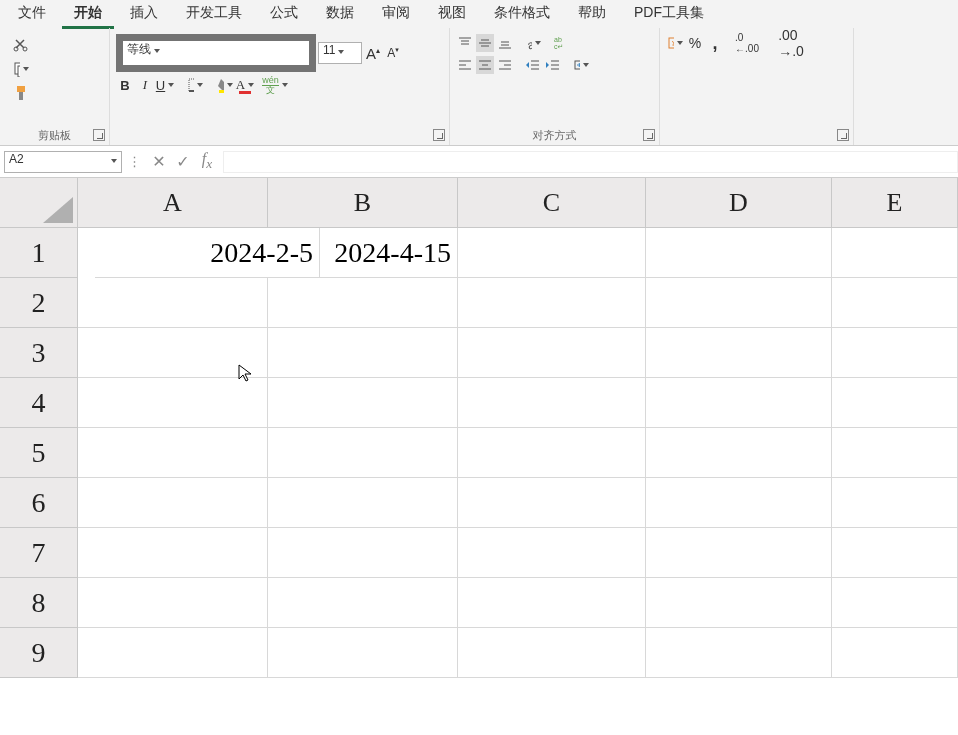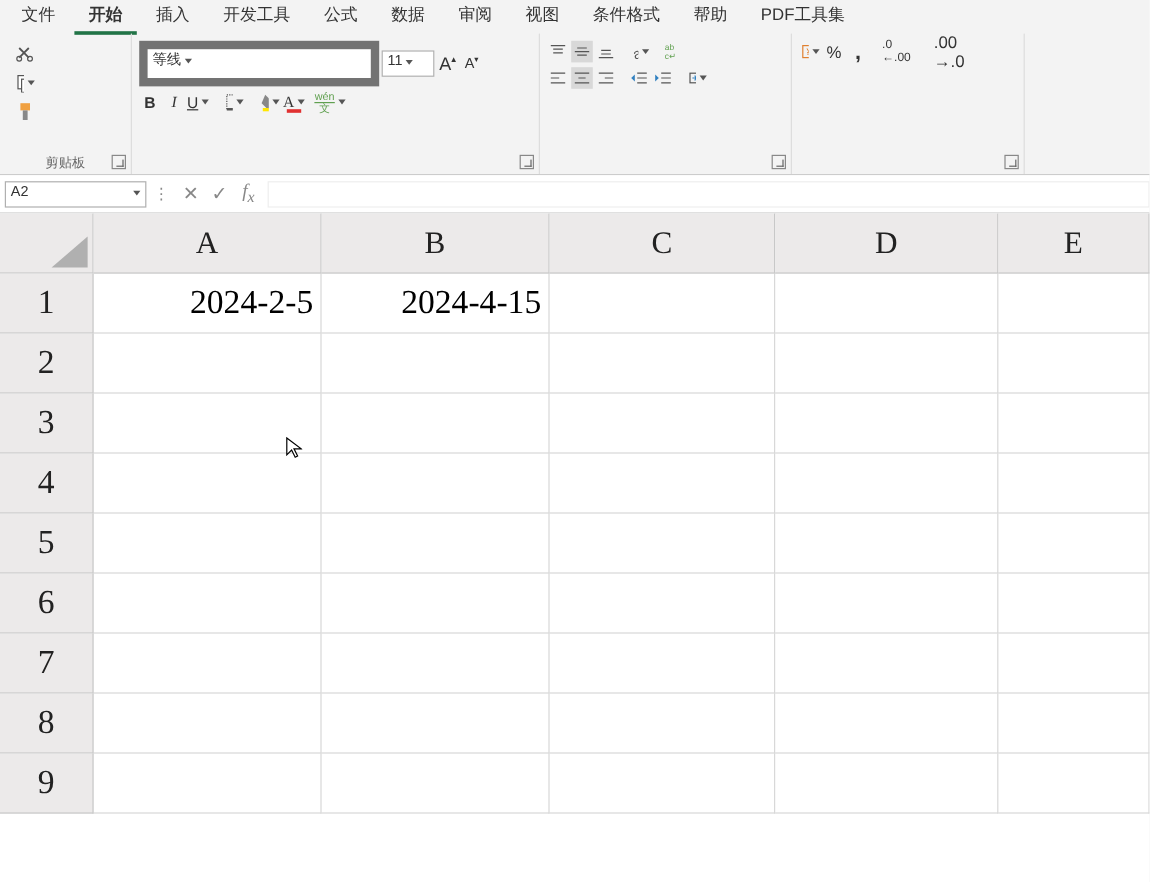--- a/index.html
+++ b/index.html
@@ -322,20 +322,21 @@
           </svg>
         </span>
       <span style="width:6px;"></span>
       <span class="ico drp">
           <svg width="16" height="16">
             <rect x="2" y="4" width="12" height="8" fill="none" stroke="#555"></rect>
             <path d="M4 8h3M12 8h-3M6 6l1 2-1 2M10 6l-1 2 1 2" stroke="#3080c0" fill="none"></path>
           </svg>
         </span>
     </div>
+    <div class="group-label">对齐方式</div>
     <div class="group-launcher"></div>
   </div>
 
   <div class="group numgrp">
     <div class="fontrow">
       <span class="ico drp">
           <svg width="16" height="16">
             <rect x="2" y="3" width="12" height="10" fill="none" stroke="#e08030"></rect>
             <text x="5" y="12" font-size="9" fill="#e08030">¥</text>
           </svg>
@@ -382,21 +383,21 @@
       <div class="rowh">2</div>
       <div class="rowh">3</div>
       <div class="rowh">4</div>
       <div class="rowh">5</div>
       <div class="rowh">6</div>
       <div class="rowh">7</div>
       <div class="rowh">8</div>
       <div class="rowh">9</div>
     </div>
   <div class="cells" id="cells">
-      <div class="cell" style="left: 0px; top: 0px; width: 190px; height: 50px;">2024-2-5</div>
+      <div class="cell" style="left: 17px; top: 0px; width: 225px; height: 50px;">2024-2-5</div>
       <div class="cell" style="left: 190px; top: 0px; width: 190px; height: 50px;">2024-4-15</div>
       <div class="cell" style="left: 380px; top: 0px; width: 188px; height: 50px;"></div>
       <div class="cell" style="left: 568px; top: 0px; width: 186px; height: 50px;"></div>
       <div class="cell" style="left: 754px; top: 0px; width: 126px; height: 50px;"></div>
       <div class="cell" style="left: 0px; top: 50px; width: 190px; height: 50px;"></div>
       <div class="cell" style="left: 190px; top: 50px; width: 190px; height: 50px;"></div>
       <div class="cell" style="left: 380px; top: 50px; width: 188px; height: 50px;"></div>
       <div class="cell" style="left: 568px; top: 50px; width: 186px; height: 50px;"></div>
       <div class="cell" style="left: 754px; top: 50px; width: 126px; height: 50px;"></div>
       <div class="cell" style="left: 0px; top: 100px; width: 190px; height: 50px;"></div>

